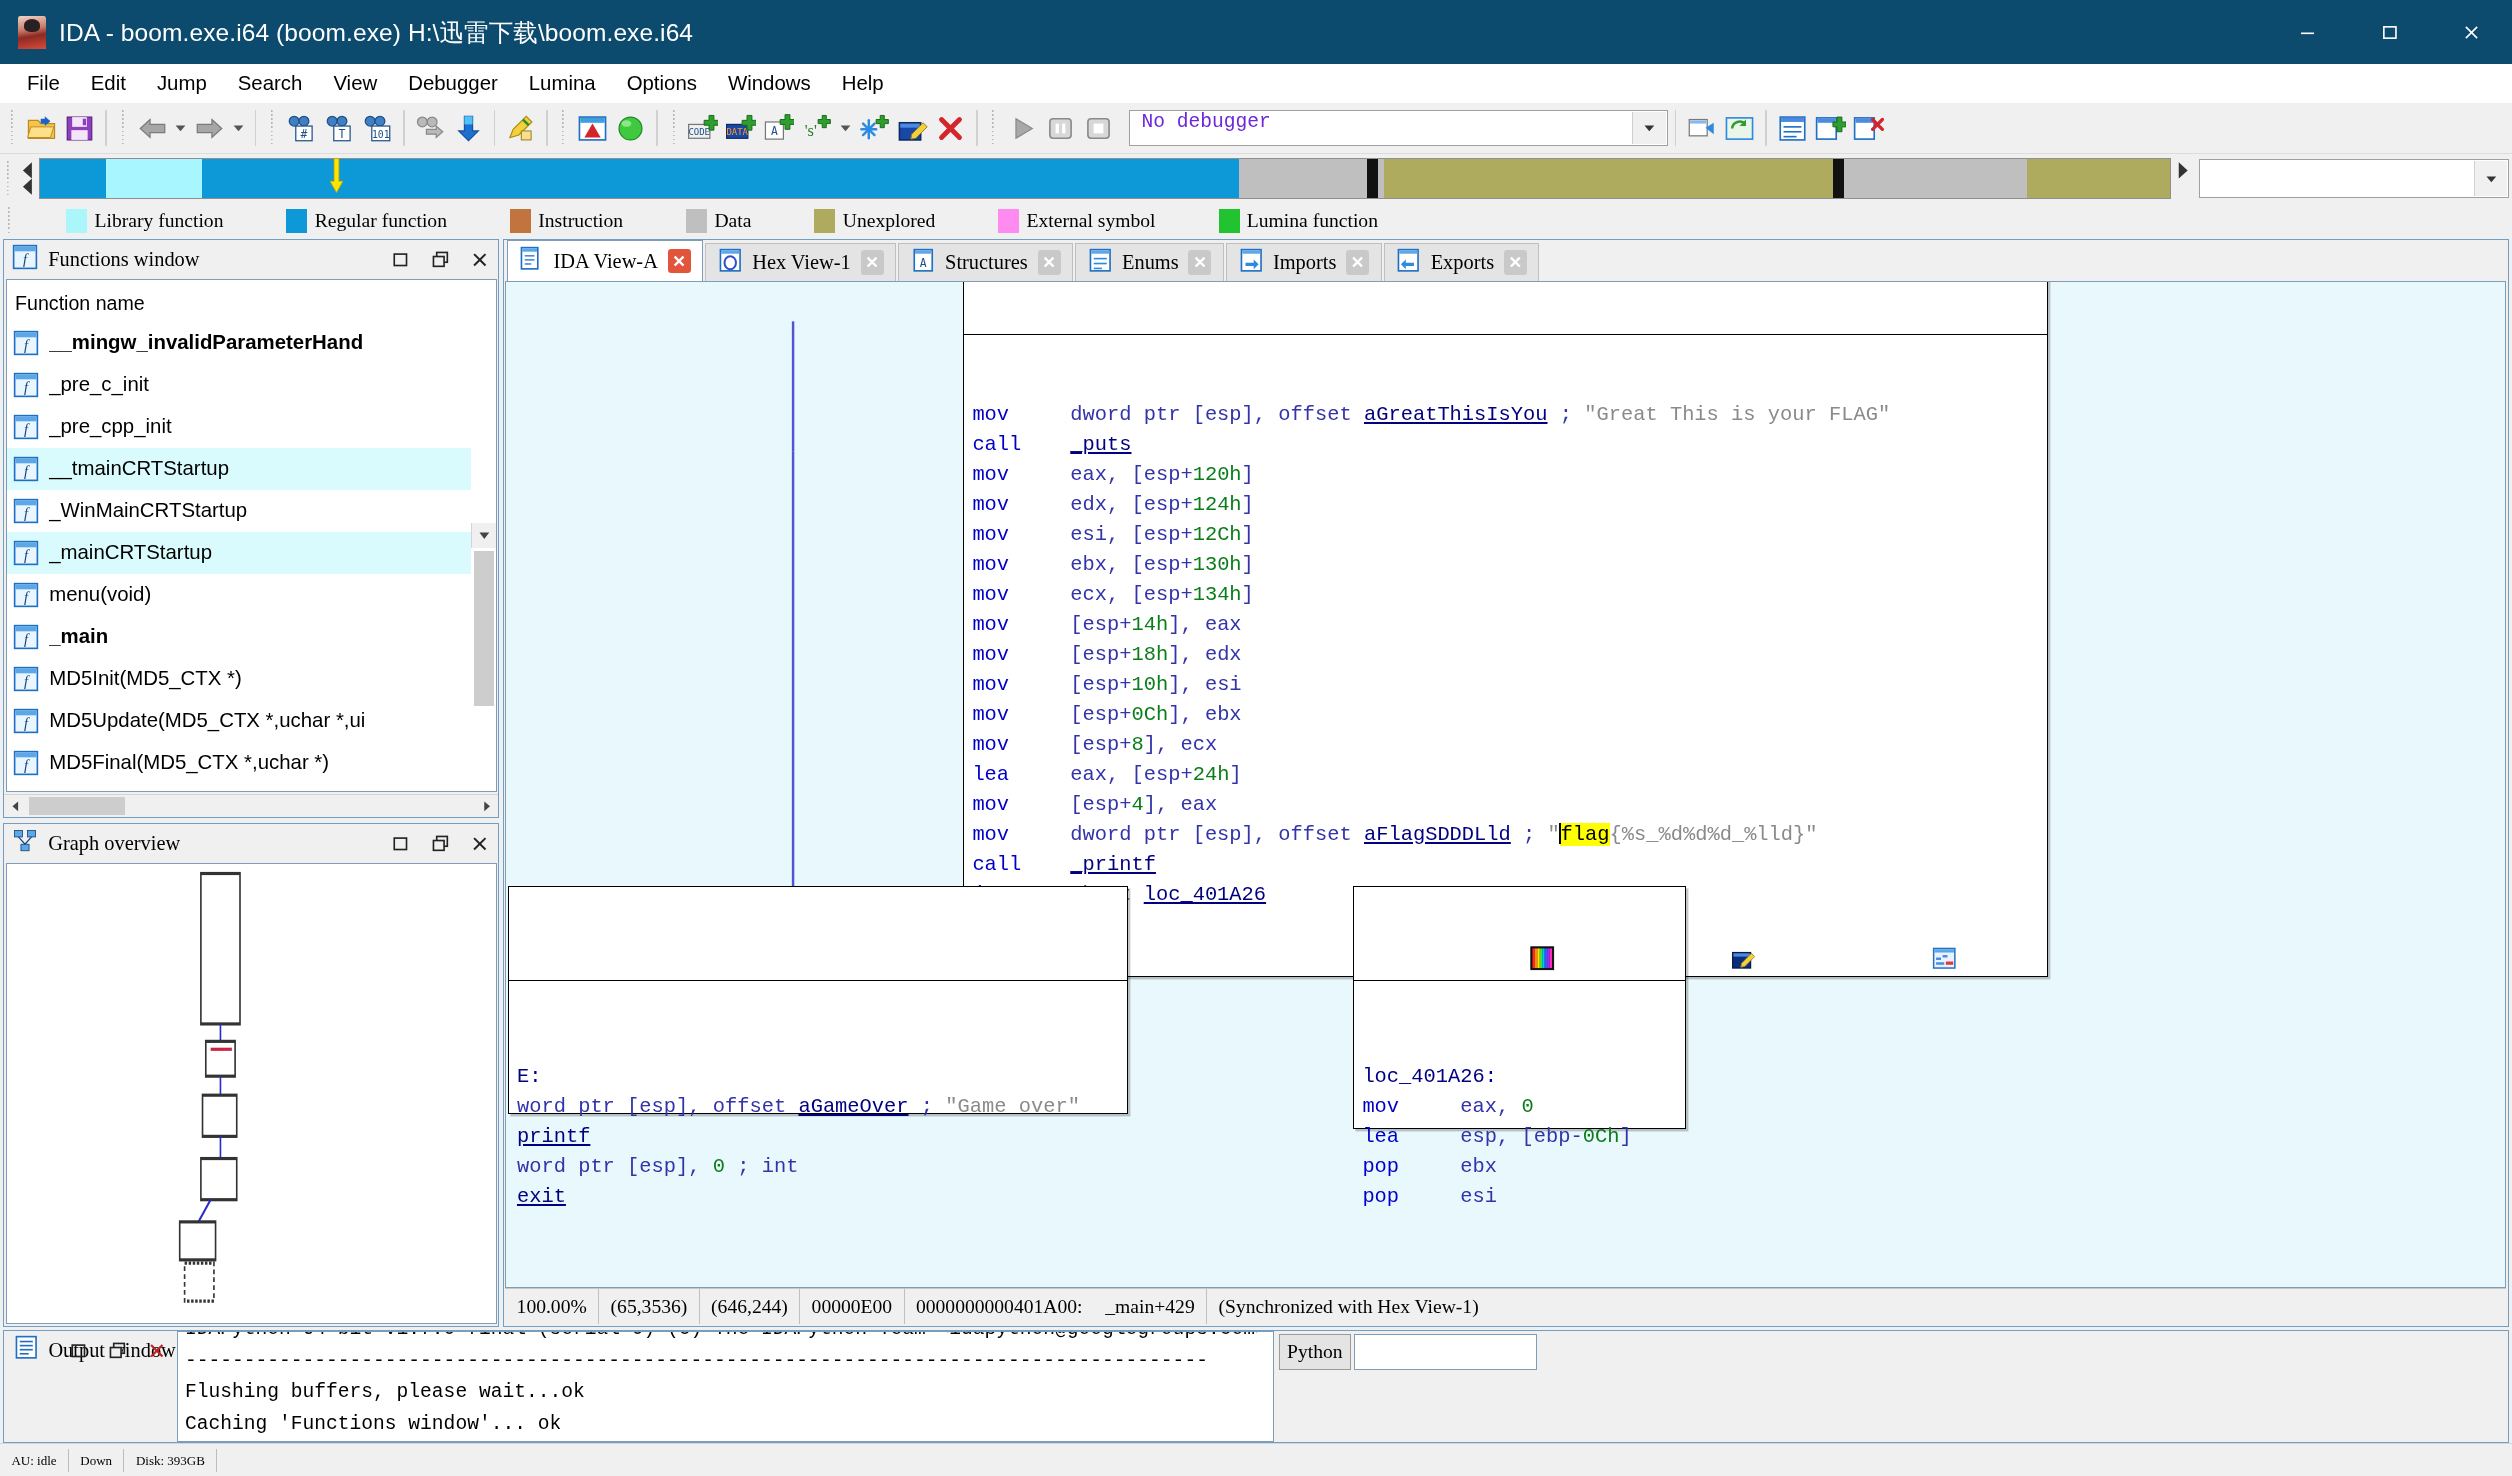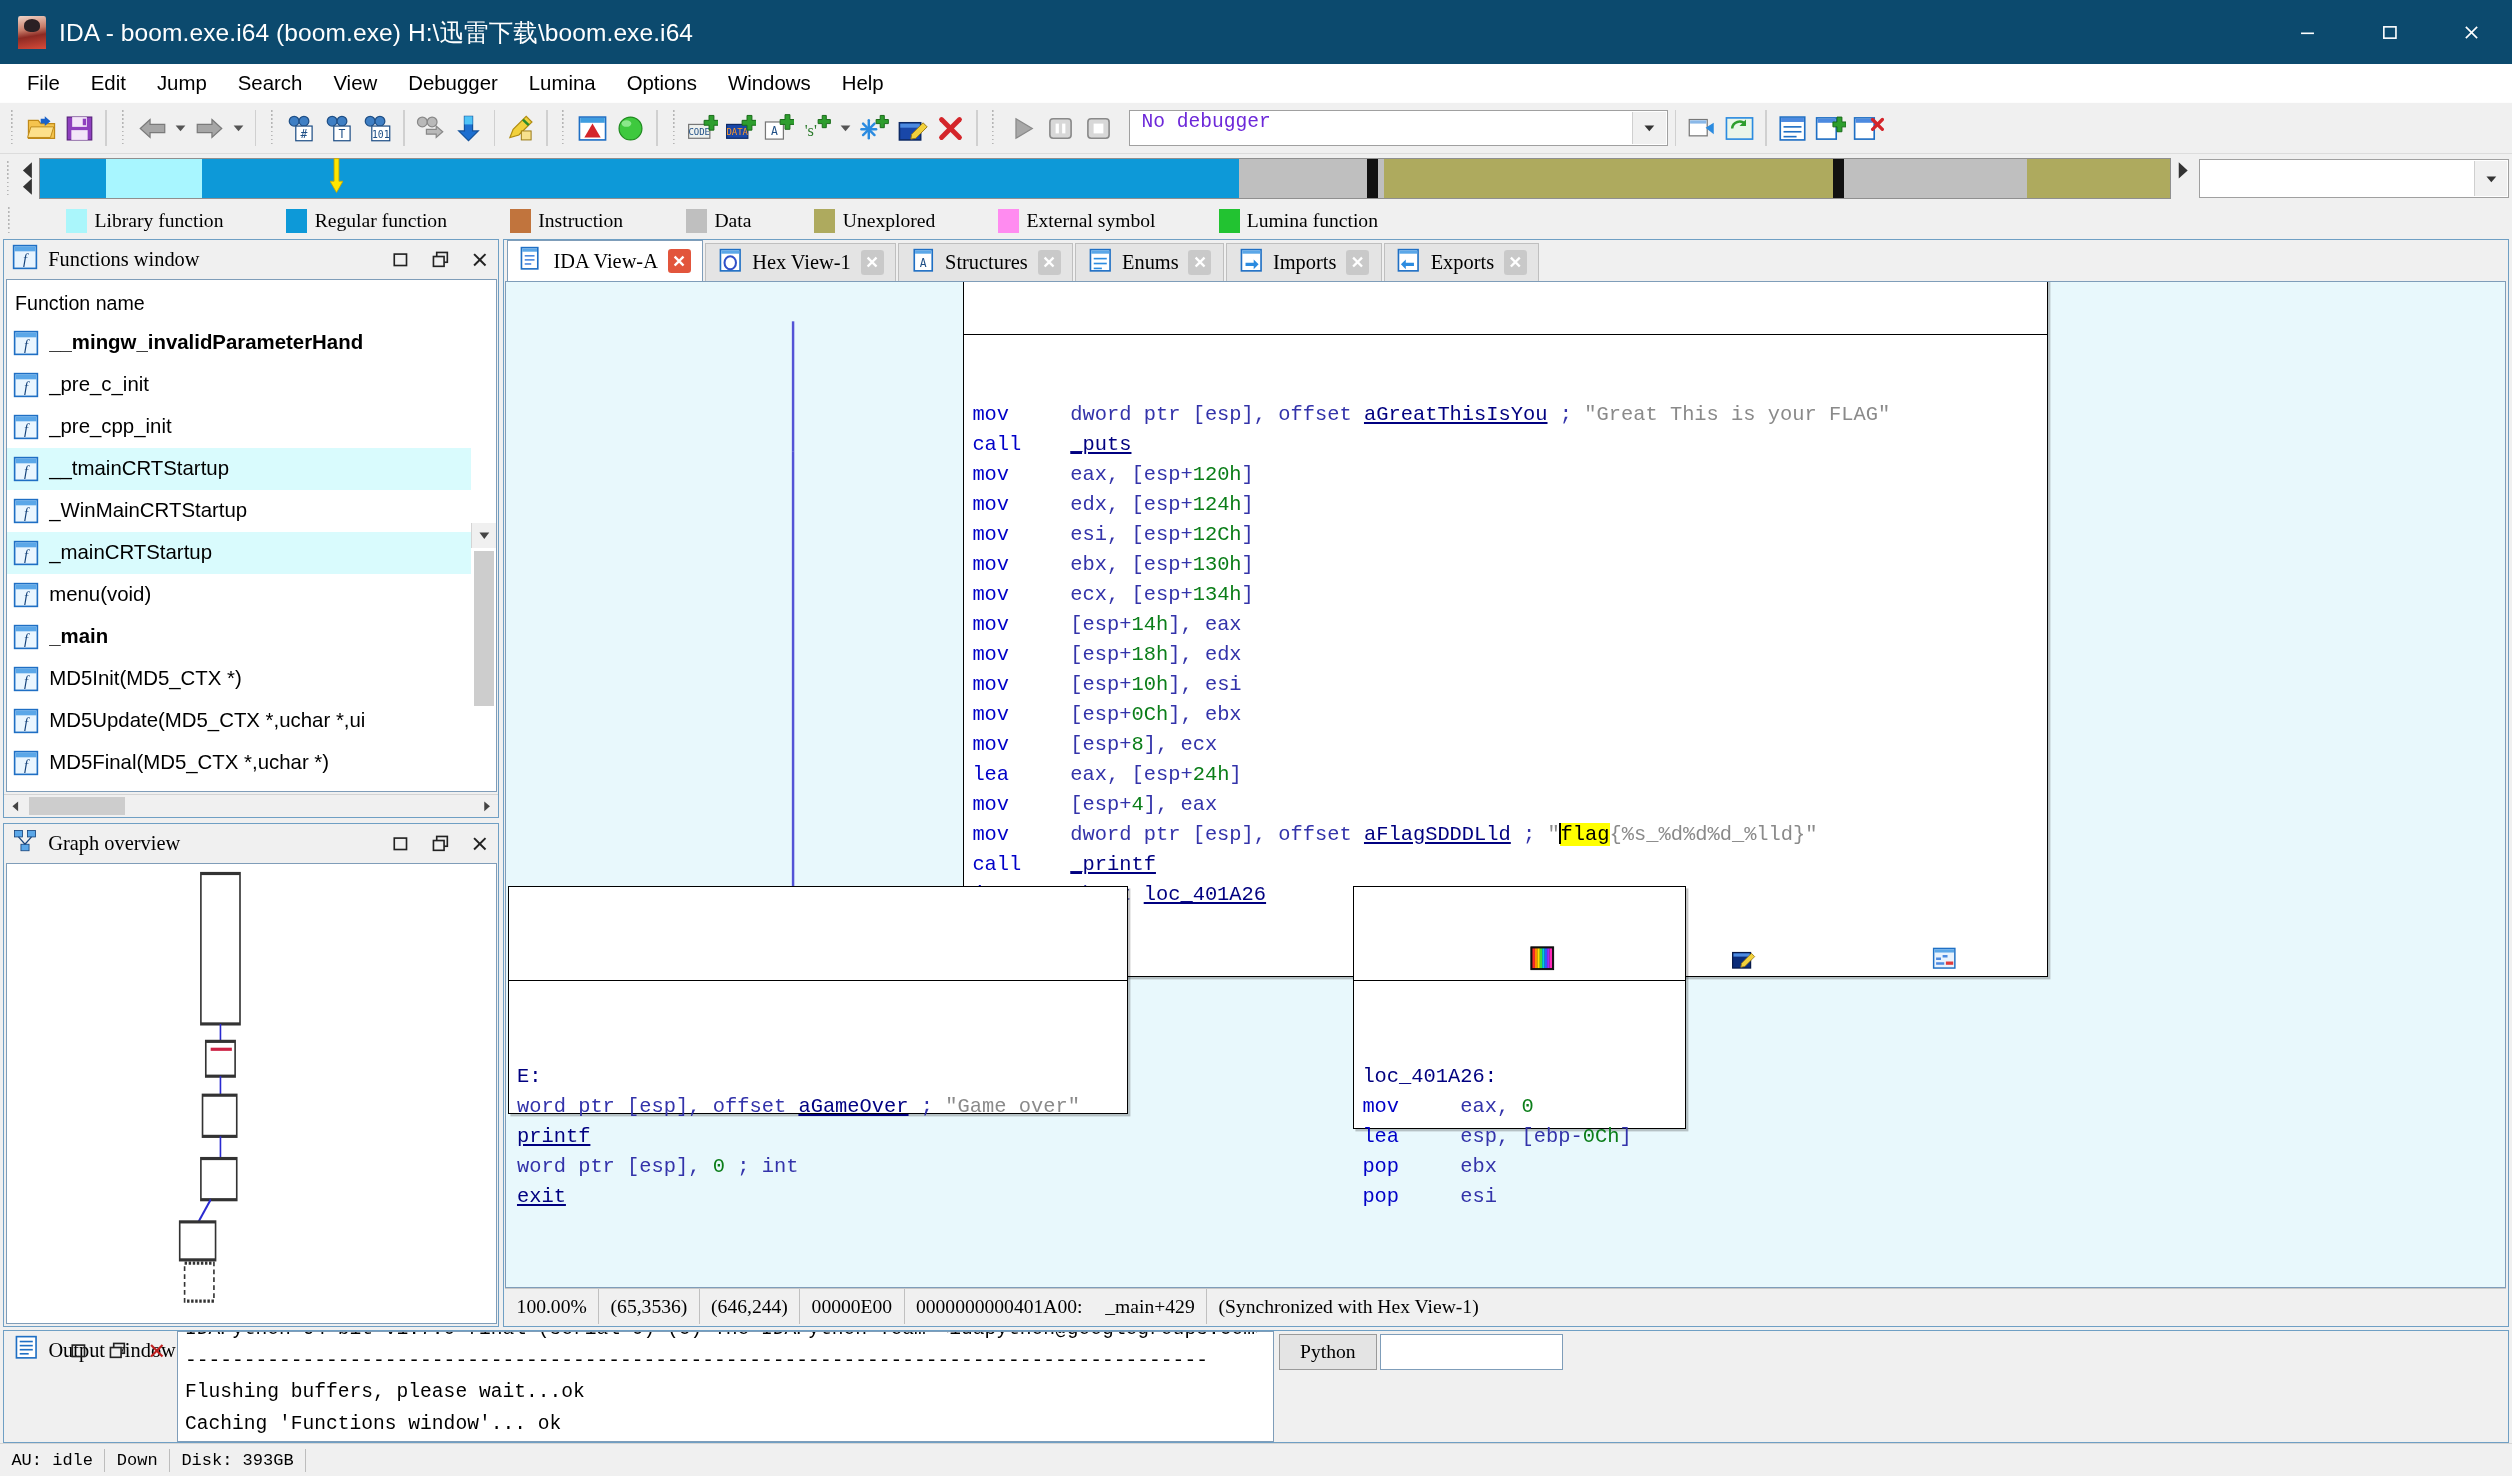--- a/index.html
+++ b/index.html
@@ -159,27 +159,27 @@
 
   
   .outwrap { flex:0 0 auto; border:0.8px solid #6f9fc4; margin:3.3px 3.3px 0 3.3px; background:#f0f0f0; display:flex; flex-direction:row; }
   .out-title { height:38px; display:flex; align-items:center; padding-left:9.8px;
      font-family:"Liberation Serif", serif; font-size:20.4px; position:relative; }
   .out-body { height:111px; background:#fff; border:0.8px solid #7f9db9; margin:0 1.6px; overflow:hidden;
      font-family:"Liberation Mono", monospace; font-size:19.6px; line-height:1.62; padding:0 6.5px; position:relative; }
   .out-line { white-space:pre; color:#000; }
   .out-clip { margin-top:-18px; }
   .py-row { height:42px; display:flex; align-items:center; padding:0 3.3px; gap:3.3px; }
-  .py-btn { height:36px; padding:0 20px; background:#e4e4e4; border:0.8px solid #9a9a9a;
+  .py-btn { height:36px; padding:0 7px; background:#e4e4e4; border:0.8px solid #9a9a9a;
      font-family:"Liberation Serif", serif; font-size:19.6px; display:flex; align-items:center; }
   .py-input { flex:1 1 auto; height:36px; background:#fff; border:0.8px solid #7f9db9; }
 
   
   .statusbar { height:34px; flex:0 0 34px; background:#f0f0f0; display:flex; align-items:center;
-     font-family:Liberation Mono, monospace; font-size:17px; border-top:0.8px solid #d6d6d6; }
+     font-family:Liberation Serif, serif; font-size:13px; border-top:0.8px solid #d6d6d6; }
   .sb-cell { padding:0 11.4px; border-right:0.8px solid #bdbdbd; height:23px; display:flex; align-items:center; white-space:nowrap; }
   .sb-cell.first { border-right:0.8px solid #bdbdbd; }
 </style>
 </head>
 <body>
 
 <div class="app">
 
   <div class="titlebar">
     <div class="title-icon"></div>

